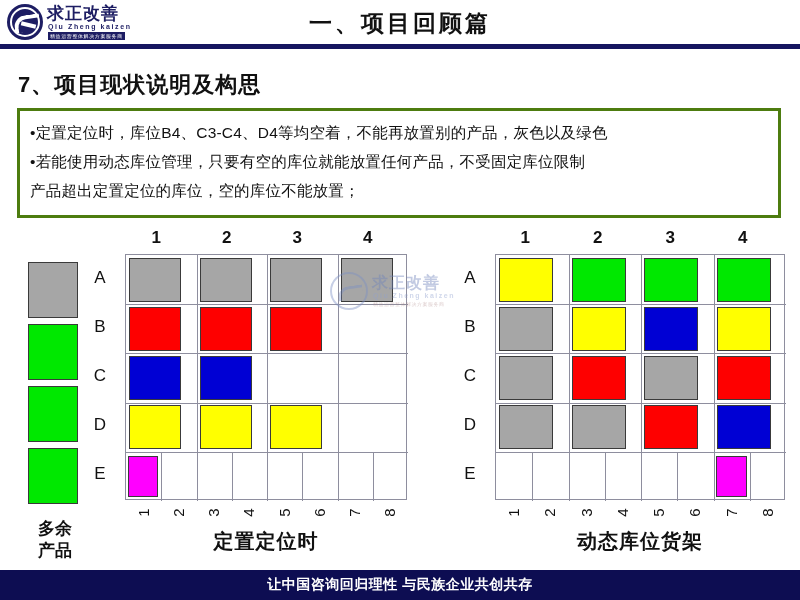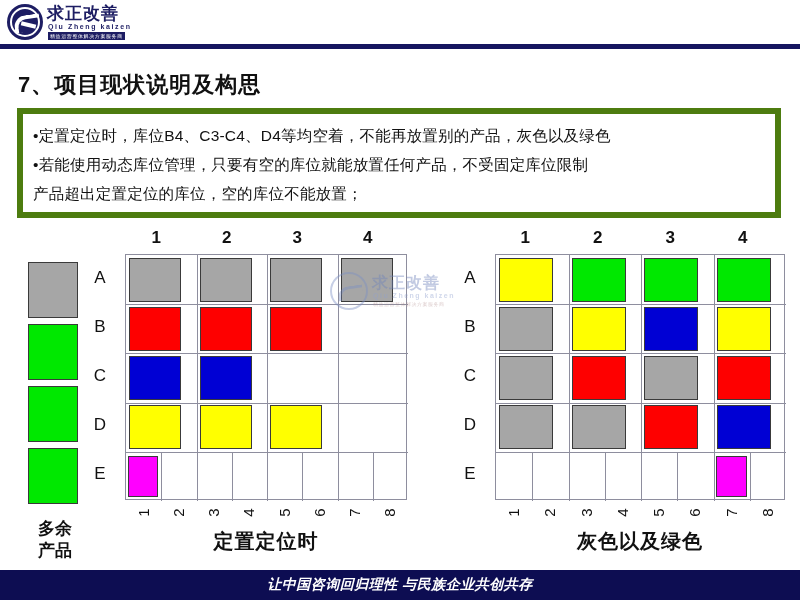--- a/index.html
+++ b/index.html
@@ -31,21 +31,21 @@
   #header-title{position:absolute;left:0;top:8px;width:800px;text-align:center;
     font-size:23px;font-weight:bold;letter-spacing:3px;color:#111;}
   #header-rule{position:absolute;left:0;top:44px;width:800px;height:5px;background:#151560;}
 
   
   #section-heading{position:absolute;left:18px;top:70px;font-size:22px;font-weight:bold;
     letter-spacing:1px;color:#111;}
 
   
   #note-box{position:absolute;left:17px;top:108px;width:764px;height:110px;
-    border:6px solid #4d7c0f;background:#ffffff;box-sizing:border-box;padding:7px 10px 0 10px;}
+    border:3px solid #4d7c0f;background:#ffffff;box-sizing:border-box;padding:7px 10px 0 10px;}
   .note-line{font-size:15.5px;line-height:29px;color:#111;white-space:nowrap;letter-spacing:.2px;}
 
   
   .shelf-block{position:absolute;}
 
   .col-nums{position:absolute;}
   .col-num{position:absolute;font-size:17px;font-weight:bold;color:#111;text-align:center;width:24px;}
 
   .row-labels{position:absolute;}
   .row-label{position:absolute;font-size:17px;color:#111;width:20px;text-align:center;}
@@ -79,36 +79,37 @@
   #wm-cn{position:absolute;left:42px;top:5px;font-size:16px;font-weight:bold;color:#6f83bb;
     letter-spacing:1px;white-space:nowrap;}
   #wm-py{position:absolute;left:43px;top:24px;font-size:7px;font-weight:bold;color:#8fa0cf;
     letter-spacing:1.5px;white-space:nowrap;}
   #wm-tag{position:absolute;left:43px;top:33px;font-size:5px;color:#b08a8a;letter-spacing:.5px;
     white-space:nowrap;}
 
   
   #footer{position:absolute;left:0;top:570px;width:800px;height:30px;background:#0d0d52;}
   #footer-text{position:absolute;left:0;top:6px;width:800px;text-align:center;color:#ffffff;
-    font-size:14px;font-weight:bold;letter-spacing:.5px;font-style:italic;}
+    font-size:14px;font-weight:bold;letter-spacing:.5px;}
 </style>
 </head>
 <body>
 
 <div id="header">
   <div id="logo">
     <div id="logo-mark">
       <div class="ring"></div>
         <div class="swoosh"></div>
         <div class="bar"></div>
     </div>
     <div id="logo-cn">求正改善</div>
     <div id="logo-py">Qiu Zheng kaizen</div>
     <div id="logo-tag">精益运营整体解决方案服务商</div>
   </div>
+  <div id="header-title">一、项目回顾篇</div>
   <div id="header-rule"></div>
 </div>
 
 <div id="section-heading">7、项目现状说明及构思</div>
 
 <div id="note-box">
   <div class="note-line">•定置定位时，库位B4、C3-C4、D4等均空着，不能再放置别的产品，灰色以及绿色</div>
   <div class="note-line">•若能使用动态库位管理，只要有空的库位就能放置任何产品，不受固定库位限制</div>
   <div class="note-line">产品超出定置定位的库位，空的库位不能放置；</div>
 </div>
@@ -223,21 +224,21 @@
     <div class="bot-nums" style="left: 0px; top: 274px;">
       <div class="bot-num" style="left: 9.125px; top: 2px;">1</div>
       <div class="bot-num" style="left: 45.375px; top: 2px;">2</div>
       <div class="bot-num" style="left: 81.625px; top: 2px;">3</div>
       <div class="bot-num" style="left: 117.875px; top: 2px;">4</div>
       <div class="bot-num" style="left: 154.125px; top: 2px;">5</div>
       <div class="bot-num" style="left: 190.375px; top: 2px;">6</div>
       <div class="bot-num" style="left: 226.625px; top: 2px;">7</div>
       <div class="bot-num" style="left: 262.875px; top: 2px;">8</div>
     </div>
-    <div class="shelf-caption" style="left: 0px; top: 300px; width: 290px;">灰色以及绿色</div>
+    <div class="shelf-caption" style="left: 0px; top: 300px; width: 290px;">动态库位货架</div>
   </div>
 
 <div id="watermark">
   <div id="wm-mark">
       <div class="wsw"></div>
     </div>
   <div id="wm-cn">求正改善</div>
   <div id="wm-py">Qiu Zheng kaizen</div>
   <div id="wm-tag">精益运营整体解决方案服务商</div>
 </div>

